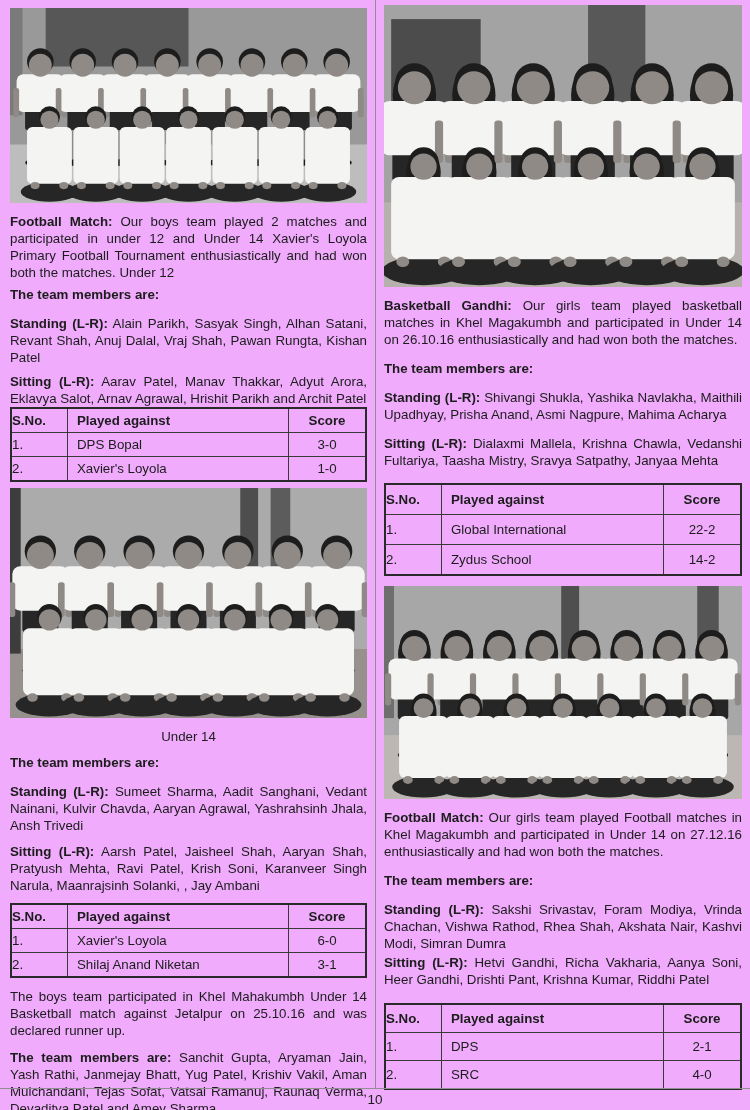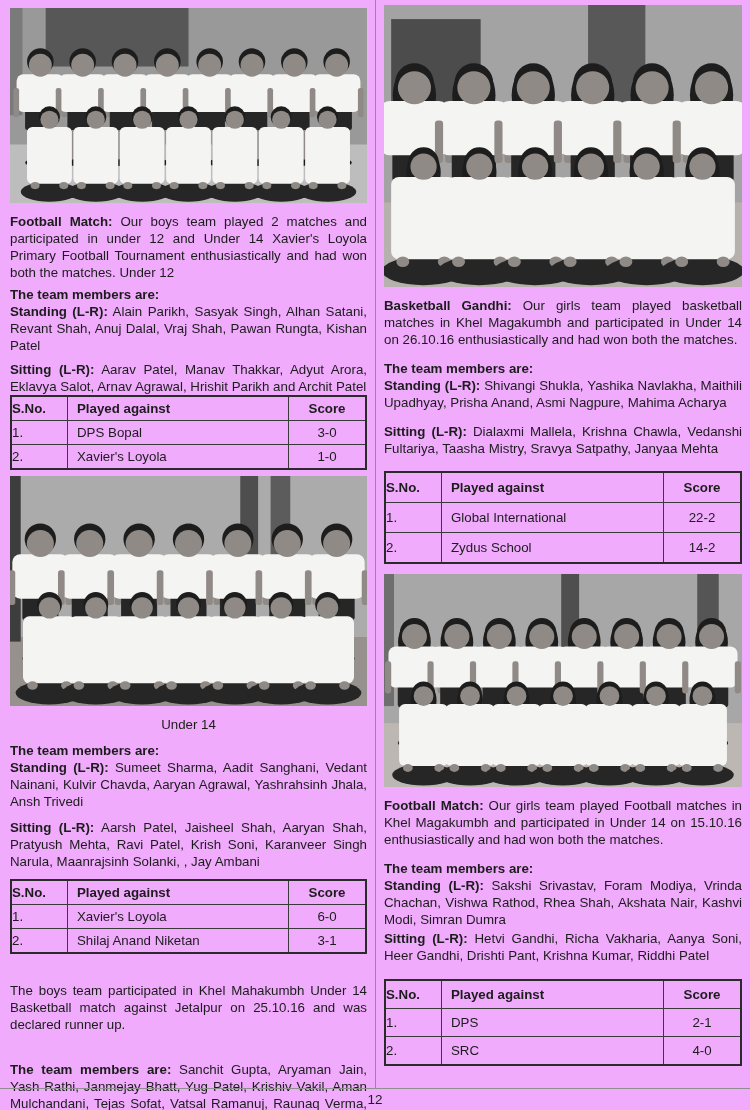--- a/index.html
+++ b/index.html
@@ -17,26 +17,26 @@
   .photo{margin:0;padding:0;background:#a5a5a5;overflow:hidden;}
   .photo svg{display:block;width:100%;height:100%;}
   .photo-u12{margin-top:8px;height:195px;}
   .photo-u14{margin-top:6px;height:230px;}
   .photo-gbb{margin-top:5px;height:282px;}
   .photo-gfb{margin-top:10px;height:213px;}
 
   p{font-size:13.3px;line-height:17px;text-align:justify;margin:10px 0 0 0;}
   p b{font-weight:bold;}
   .heading{font-weight:bold;margin-top:5px;}
-  .after-heading{margin-top:0;}
+  .after-heading{margin-top:12px;}
   .label{text-align:center;}
   .col-right .heading{margin-top:12px;}
   .mt7{margin-top:7px;}
   .mt9{margin-top:9px;}
-  .mt11{margin-top:28px;}
+  .mt11{margin-top:10px;}
   .mt12{margin-top:12px;}
   .mt14{margin-top:2px;}
 
   table.score-table{
     width:100%;border-collapse:collapse;font-size:13.3px;color:#1c1c1c;
     border:2px solid #2a2a2a;table-layout:fixed;
   }
   table.score-table th,table.score-table td{border:1px solid #3a3a3a;padding:0;}
   table.score-table th{font-weight:bold;}
   .score-table .c0{width:55px;text-align:left;}
@@ -667,21 +667,21 @@
           <ellipse cx="318.44100000000003" cy="126.59654999999998" rx="12.957855" ry="18.591705" fill="#1d1d1d"></ellipse>
           <ellipse cx="318.44100000000003" cy="200.8164" rx="31.353600000000004" ry="10.777800000000001" fill="#262626"></ellipse>
           <rect x="293.946" y="129.97686" width="48.99" height="62.02133999999998" fill="#f4f4f2" rx="5.8788"></rect>
           <ellipse cx="302.7642" cy="193.95779999999996" rx="4.899000000000001" ry="3.9192000000000005" fill="#8f8a86"></ellipse>
           <ellipse cx="334.11780000000005" cy="193.95779999999996" rx="4.899000000000001" ry="3.9192000000000005" fill="#8f8a86"></ellipse>
           <circle cx="318.44100000000003" cy="118.93451399999998" r="11.493054" fill="#1d1d1d"></circle>
           <circle cx="318.44100000000003" cy="122.08946999999998" r="9.915576000000001" fill="#8f8a86"></circle>
         </svg>
     </figure>
 
-    <p><b>Football Match:</b><span> Our girls team played Football matches in Khel Magakumbh and participated in Under 14 on 15.10.16 enthusiastically and had won both the matches.</span></p>
+    <p><b>Football Match:</b><span> Our girls team played Football matches in Khel Magakumbh and participated in Under 14 on 27.12.16 enthusiastically and had won both the matches.</span></p>
 
     <p class="heading">The team members are:</p>
 
     <p class="after-heading"><b>Standing (L-R):</b><span> Sakshi Srivastav, Foram Modiya, Vrinda Chachan, Vishwa Rathod, Rhea Shah, Akshata Nair,  Kashvi Modi, Simran Dumra</span></p>
 
     <p class="mt14"><b>Sitting (L-R):</b><span> Hetvi Gandhi, Richa Vakharia, Aanya Soni, Heer Gandhi, Drishti Pant, Krishna Kumar, Riddhi Patel</span></p>
 
     <table class="score-table rows28 t-right2">
         <thead>
           <tr>
@@ -700,15 +700,15 @@
             <td class="c0">2.</td>
             <td class="c1">SRC</td>
             <td class="c2">4-0</td>
           </tr>
         </tbody>
       </table>
 
   </div>
 
   <div class="hrule"></div>
-  <div class="pagenum">12</div>
+  <div class="pagenum">10</div>
 
 </div>
 
 </body></html>

